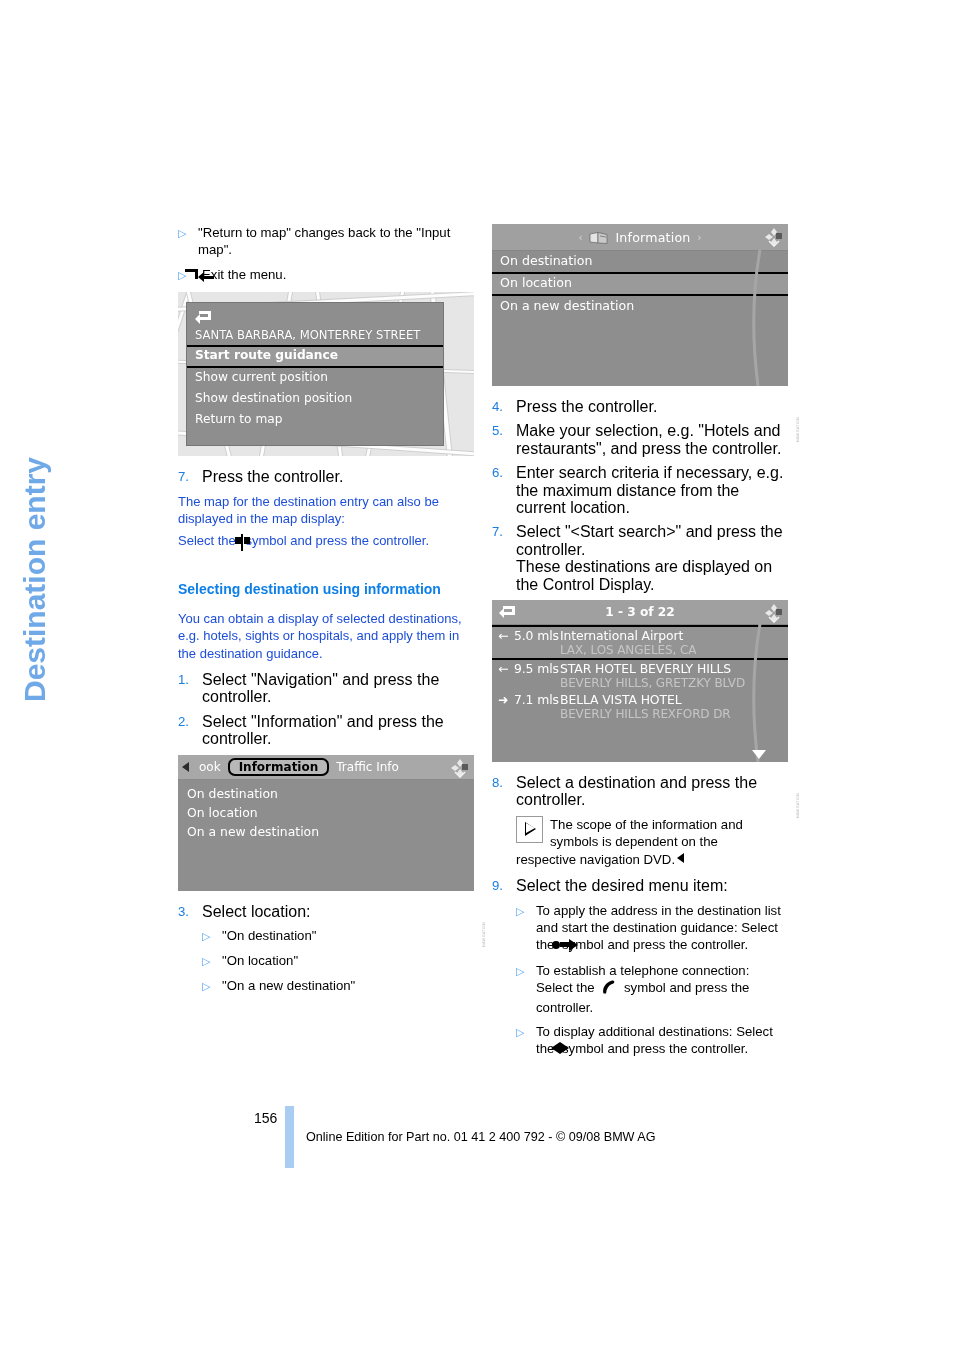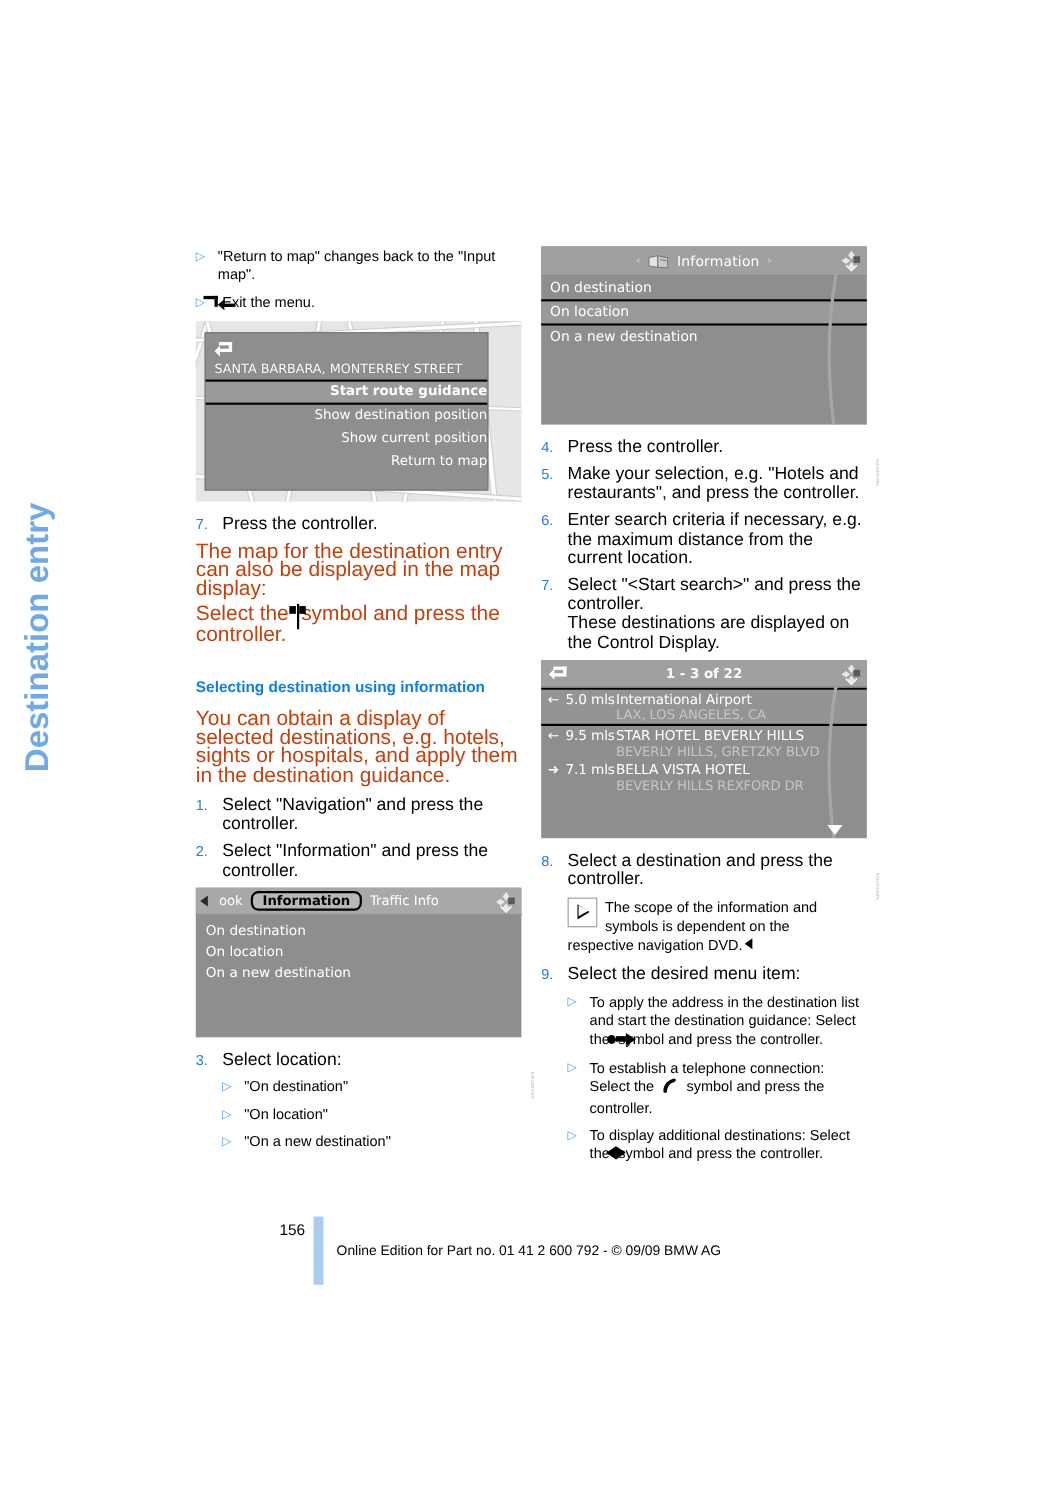--- a/index.html
+++ b/index.html
@@ -43,23 +43,23 @@
   .col {
     position: absolute;
     width: 296px;
     top: 224px;
   }
   .col-left  { left: 178px; }
   .col-right { left: 492px; }
 
   
   .para {
-    font-size: 19px;
+    font-size: 13px;
     line-height: 17.4px;
-    color: #c2410c;
+    color: #1d4ed8;
     margin: 5px 0 9px 0;
   }
   .para.tight { margin-bottom: 2px; }
 
   
   .numrow {
     display: flex;
     align-items: flex-start;
     margin-bottom: 7px;
   }
@@ -301,21 +301,20 @@
     padding: 1px 0 3px 8px;
     letter-spacing: 0px;
     text-shadow: 0 0 1px rgba(0,0,0,.25);
   }
   .menu-item {
     color: #ffffff;
     font-size: 12.2px;
     padding: 2px 0 2px 8px;
     box-sizing: border-box;
     height: 21px;
-    text-align: right;
   }
   .menu-item.sel {
     background: #9a9a9a;
     border-top: 2px solid #000;
     border-bottom: 2px solid #000;
     color: #ffffff;
     font-weight: bold;
     height: 23px;
     padding-top: 1px;
   }
@@ -523,22 +522,22 @@
     </div>
 
     <div class="map-panel">
       <div class="backrow">
         <span class="shot-icon-back">
           <span class="b1"></span><span class="b2"></span><span class="b3"></span><span class="b4"></span>
         </span>
       </div>
       <div class="addr">SANTA BARBARA, MONTERREY STREET</div>
       <div class="menu-item sel">Start route guidance</div>
+      <div class="menu-item">Show current position</div>
       <div class="menu-item">Show destination position</div>
-      <div class="menu-item">Show current position</div>
       <div class="menu-item">Return to map</div>
     </div>
 
   </div>
 
   <div class="numrow">
     <span class="num">7.</span>
     <span class="ntext">Press the controller.</span>
   </div>
 
@@ -755,13 +754,13 @@
       <span class="ico-rl">
         <span class="r"></span><span class="l"></span>
       </span>
       <span>symbol and press the controller.</span>
     </span>
   </div>
 </div>
 
 <div class="page-num">156</div>
 <div class="blue-bar"></div>
-<div class="footer-text">Online Edition for Part no. 01 41 2 600 792 - © 09/09 BMW AG</div>
+<div class="footer-text">Online Edition for Part no. 01 41 2 400 792 - © 09/08 BMW AG</div>
 
 </body></html>

